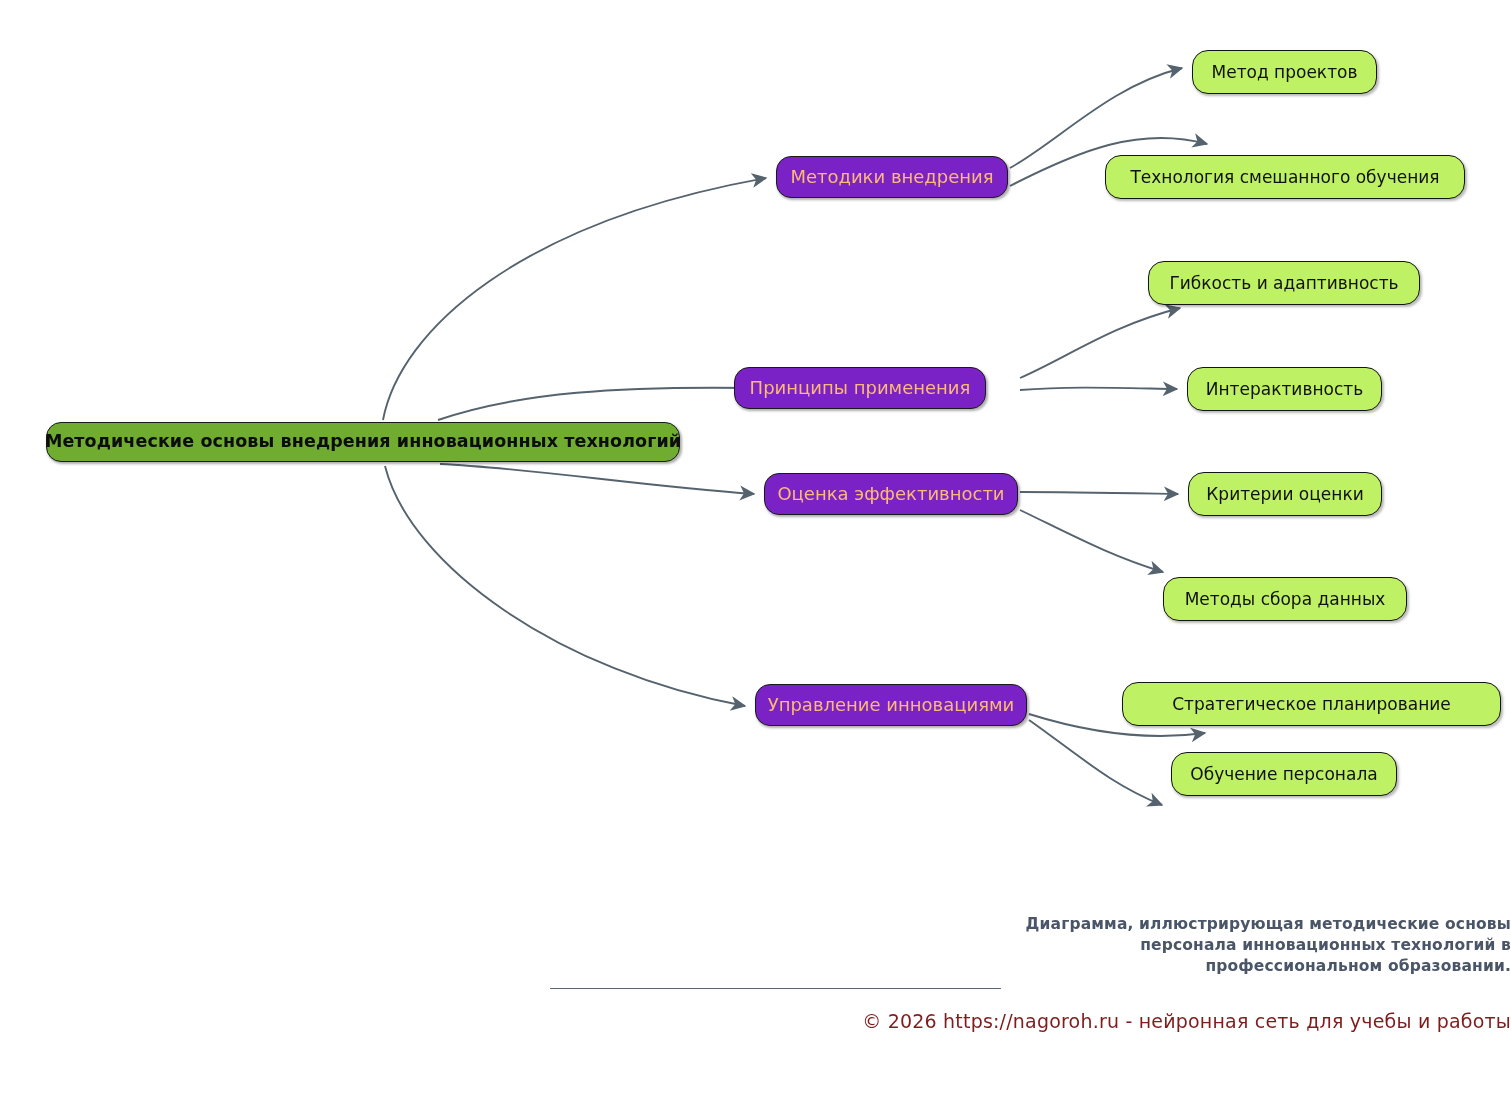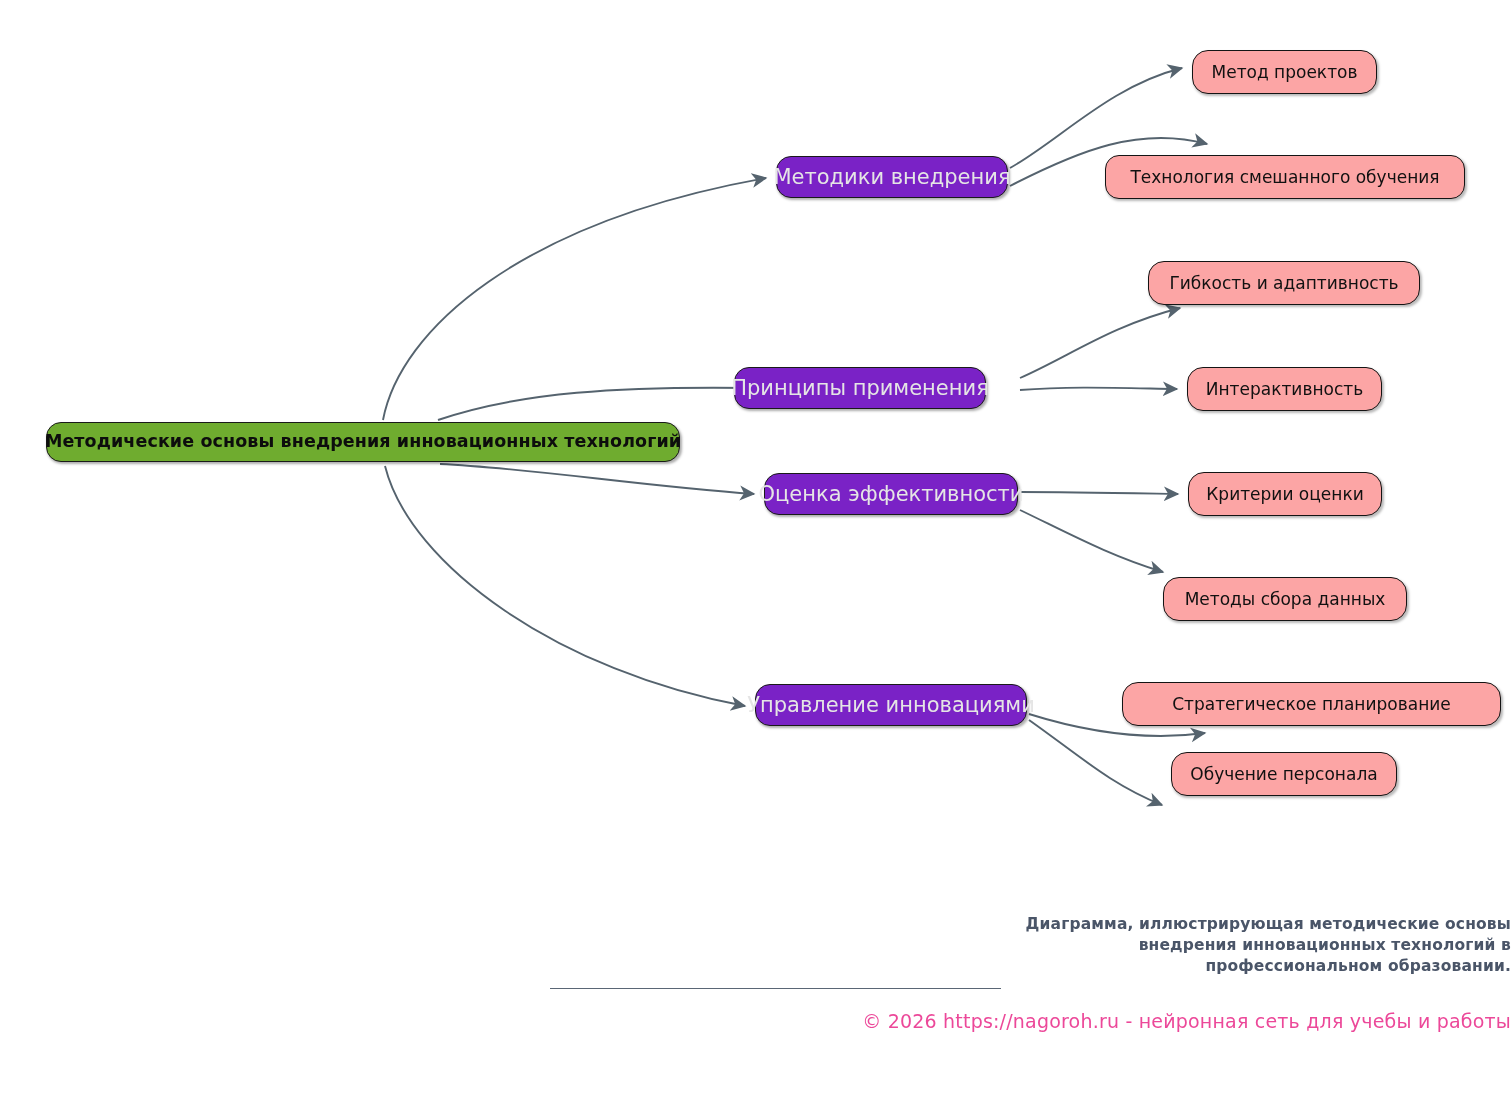--- a/index.html
+++ b/index.html
@@ -65,28 +65,28 @@
   }
 
   
   .node--branch {
     background: #7a22c6;
     border: 1.6px solid #1a1a1a;
     border-radius: 15px;
     box-shadow: 1.5px 2px 2.5px rgba(0,0,0,0.32);
   }
   .node--branch .node-label {
-    color: #e5e5e5;
-    font-size: 21px;
+    color: #fdba74;
+    font-size: 18px;
     font-weight: 400;
   }
 
   
   .node--leaf {
-    background: #fca5a5;
+    background: #bef264;
     border: 1.7px solid #141414;
     border-radius: 16px;
     box-shadow: 1.5px 2px 2.5px rgba(0,0,0,0.28);
   }
   .node--leaf .node-label {
     color: #111111;
     font-size: 17px;
     font-weight: 400;
   }
 
@@ -110,21 +110,21 @@
     position: absolute;
     left: 550px;
     top: 988px;
     width: 451px;
     height: 0;
     border-top: 1.6px solid #5a6675;
     z-index: 3;
   }
   .copyright {
     top: 1010px;
-    color: #ec4899;
+    color: #7f1d1d;
     font-size: 19px;
     font-weight: 400;
     letter-spacing: 0.2px;
   }
 </style>
 </head>
 <body>
 
 <div id="canvas">
 
@@ -164,21 +164,21 @@
   </div>
 
   <div class="node node--branch" style="left:776px; top:156px; width:232px; height:42px;">
     <span class="node-label">Методики внедрения</span>
   </div>
 
   <div class="node node--leaf" style="left:1192px; top:50px; width:185px; height:44px;">
     <span class="node-label">Метод проектов</span>
   </div>
 
-  <div class="node node--leaf" style="left:1105px; top:155px; width:360px; height:44px;border-radius:14px;">
+  <div class="node node--leaf" style="left:1105px; top:155px; width:360px; height:44px;">
     <span class="node-label">Технология смешанного обучения</span>
   </div>
 
   <div class="node node--branch" style="left:734px; top:367px; width:252px; height:42px;">
     <span class="node-label">Принципы применения</span>
   </div>
 
   <div class="node node--leaf" style="left:1148px; top:261px; width:272px; height:44px;">
     <span class="node-label">Гибкость и адаптивность</span>
   </div>
@@ -206,21 +206,21 @@
   <div class="node node--leaf" style="left:1122px; top:682px; width:379px; height:44px;">
     <span class="node-label">Стратегическое планирование</span>
   </div>
 
   <div class="node node--leaf" style="left:1171px; top:752px; width:226px; height:44px;">
     <span class="node-label">Обучение персонала</span>
   </div>
 
   <div class="footer caption">
     <div>Диаграмма, иллюстрирующая методические основы</div>
-    <div>внедрения инновационных технологий в</div>
+    <div>персонала инновационных технологий в</div>
     <div>профессиональном образовании.</div>
   </div>
 
   <div class="caption-line"></div>
 
   <div class="footer copyright">© 2026 https://nagoroh.ru - нейронная сеть для учебы и работы</div>
 
 </div>
 
 </body></html>

